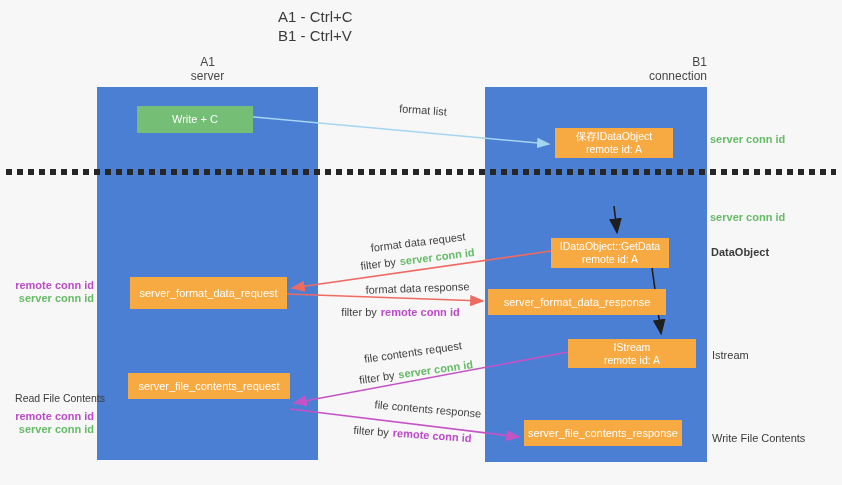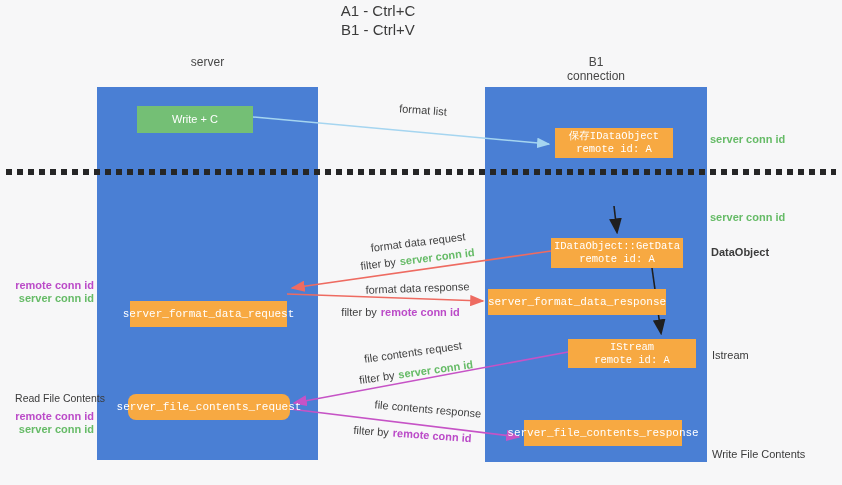--- a/index.html
+++ b/index.html
@@ -2,26 +2,26 @@
 <html style="--lane-blue: #4a7fd4; --node-green: #74bf75; --node-orange: #f7a942; --label-green: #66bb67; --label-purple: #bb4bc8; --arrow-red: #ee6b61; --arrow-magenta: #c653c6; --arrow-lightblue: #a5d5f0;"><head>
 <meta charset="utf-8">
 <style>
   html,body{margin:0;padding:0;}
   body{font-family:"Liberation Sans","DejaVu Sans",sans-serif;background:#e9e9ea;}
   .canvas{position:relative;width:842px;height:485px;background:#f7f7f8;overflow:hidden;}
 
   .abs{position:absolute;}
 
   
-  .title{left:278px;top:1px;width:200px;font-size:15px;color:#3b3b3b;line-height:19px;text-align:center;}
+  .title{left:278px;top:7px;width:200px;font-size:15px;color:#3b3b3b;line-height:19px;}
 
   
   .lane-head{top:55px;font-size:12px;color:#474747;line-height:14px;text-align:center;}
   .lane-head.left{left:97px;width:221px;}
-  .lane-head.right{left:485px;width:222px;}
+  .lane-head.right{left:485px;width:222px;text-align:right;}
 
   
   .lane{background:var(--lane-blue,#4a7fd4);z-index:1;}
   .lane.left{left:97px;top:87px;width:221px;height:373px;}
   .lane.right{left:485px;top:87px;width:222px;height:375px;}
 
   
   .divider{left:6px;top:169px;width:830px;height:6px;z-index:3;
     background-image:repeating-linear-gradient(90deg,#262626 0 6px,transparent 6px 11px);}
 
@@ -29,29 +29,29 @@
   .arrows{left:0;top:0;z-index:2;}
   .ln-blue{stroke:var(--arrow-lightblue,#a5d5f0);stroke-width:1.5;}
   .ln-black{stroke:#1f1f1f;stroke-width:1.6;}
   .ln-red{stroke:var(--arrow-red,#ee6b61);stroke-width:1.6;}
   .ln-magenta{stroke:var(--arrow-magenta,#c653c6);stroke-width:1.6;}
 
   
   .node{z-index:4;color:#fff;display:flex;flex-direction:column;align-items:center;justify-content:center;
     font-size:10.5px;line-height:13px;text-align:center;}
   .node.green{background:var(--node-green,#74bf75);}
-  .node.orange{background:var(--node-orange,#f7a942);font-family:Liberation Mono, monospace;}
+  .node.orange{background:var(--node-orange,#f7a942);}
   .n-ctrlc{left:137px;top:106px;width:116px;height:27px;font-size:11px;}
   .n-ctrlv{left:555px;top:180px;width:117px;height:26px;font-size:11px;}
   .n-save{left:555px;top:128px;width:118px;height:30px;}
-  .n-getdata{left:551px;top:238px;width:132px;height:30px;justify-content:center;}
+  .n-getdata{left:551px;top:238px;width:118px;height:30px;justify-content:center;}
   .n-istream{left:568px;top:339px;width:128px;height:29px;}
-  .n-fmtreq{left:130px;top:277px;width:157px;height:26px;font-size:11px;margin-top:24px;}
+  .n-fmtreq{left:130px;top:277px;width:157px;height:32px;font-size:11px;}
   .n-fmtres{left:488px;top:289px;width:178px;height:26px;font-size:11px;}
-  .n-filereq{left:128px;top:394px;width:162px;height:26px;font-size:11px;border-radius:8px;}
+  .n-filereq{left:128px;top:373px;width:162px;height:26px;font-size:11px;}
   .n-fileres{left:524px;top:420px;width:158px;height:26px;font-size:11px;}
 
   
   .alabel{z-index:5;font-size:11px;color:#3f3f3f;white-space:nowrap;text-align:center;}
   .kw{margin-left:4px;font-weight:bold;}
   .kw-green{color:var(--label-green,#66bb67);}
   .kw-purple{color:var(--label-purple,#bb4bc8);}
   .l-fmtlist{left:368px;top:104px;width:110px;transform:rotate(4deg);}
   .l-fdreq{left:358px;top:236px;width:120px;transform:rotate(-7deg);}
   .l-fdreq-f{left:350px;top:253px;width:135px;transform:rotate(-7deg);}
@@ -64,37 +64,38 @@
 
   
   .side{z-index:5;font-size:11px;white-space:nowrap;}
   .side.bold-green{color:var(--label-green,#66bb67);font-weight:bold;}
   .side.bold-purple{color:var(--label-purple,#bb4bc8);font-weight:bold;}
   .side.plain{color:#3b3b3b;}
   .s-scid1{left:710px;top:133px;}
   .s-scid2{left:710px;top:211px;}
   .s-dataobject{left:711px;top:246px;font-weight:bold;}
   .s-istream{left:712px;top:349px;}
-  .s-write{left:712px;top:432px;margin-top:16px;}
+  .s-write{left:712px;top:432px;}
   .leftcol{left:0;width:94px;text-align:right;line-height:13px;}
   .s-conn-top{top:279px;}
   .s-read{left:0;top:392px;width:120px;text-align:center;color:#3b3b3b;font-size:10.5px;z-index:5;position:absolute;}
   .s-conn-bot{top:410px;}
 </style>
 </head>
 <body>
 
 <div class="canvas">
 
   <div class="abs title">
     <div>A1 - Ctrl+C</div>
     <div>B1 - Ctrl+V</div>
   </div>
 
   <div class="abs lane-head left">
+    <div>A1</div>
     <div>server</div>
   </div>
   <div class="abs lane-head right">
     <div>B1</div>
     <div>connection</div>
   </div>
 
   <div class="abs lane left"></div>
   <div class="abs lane right"></div>
 

